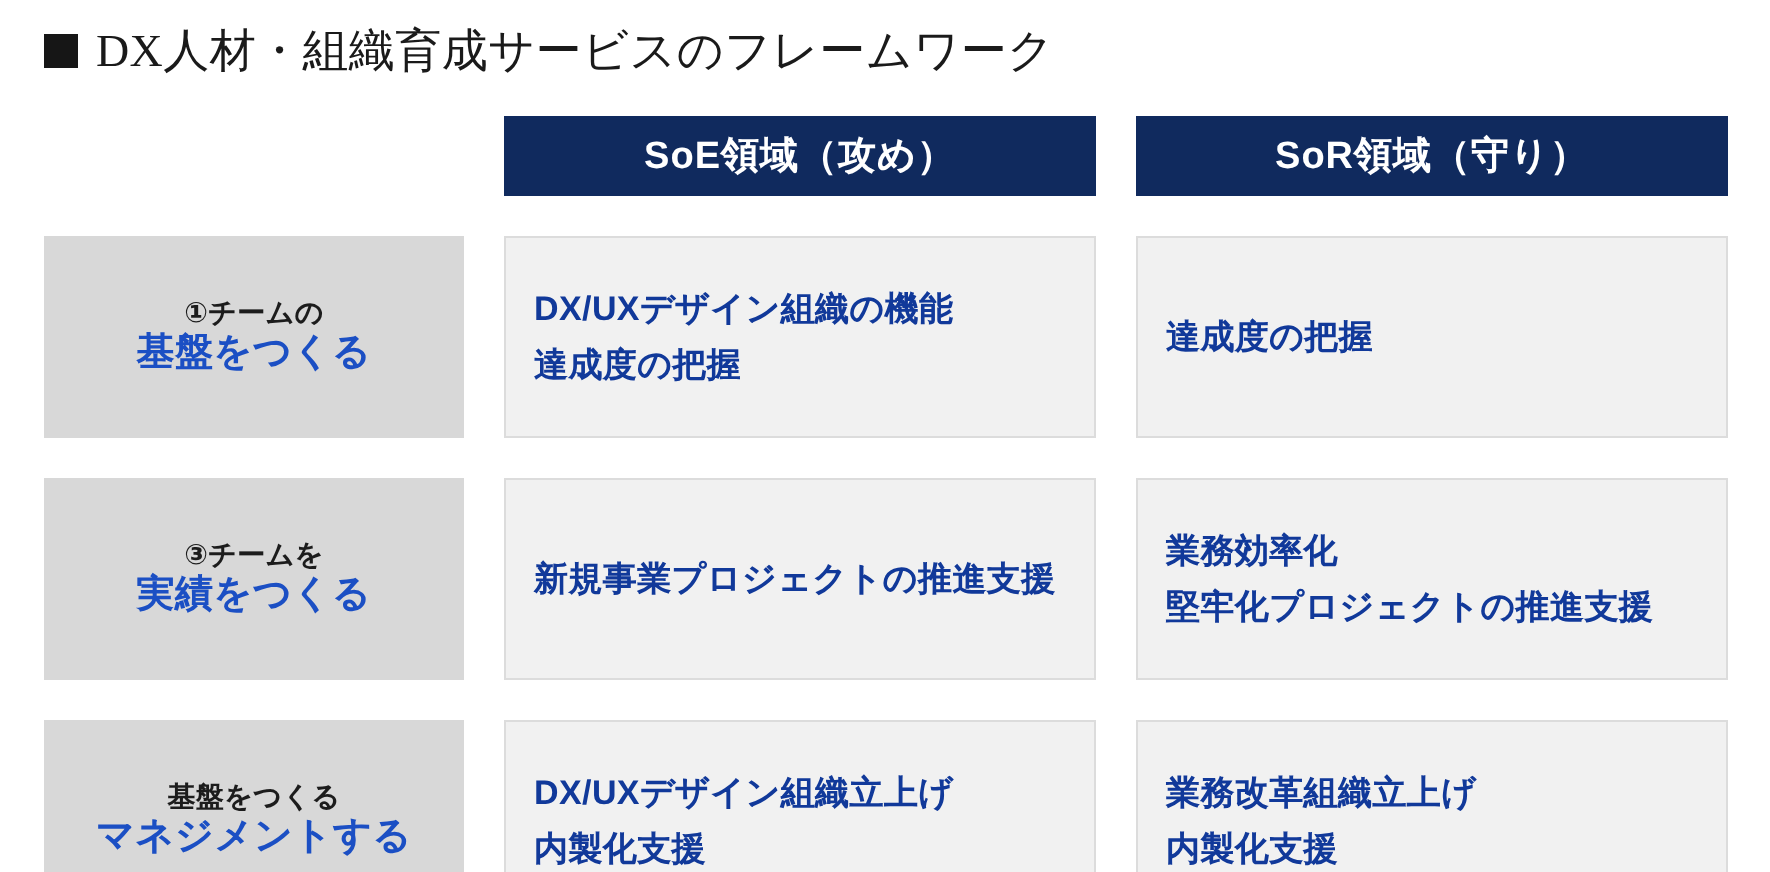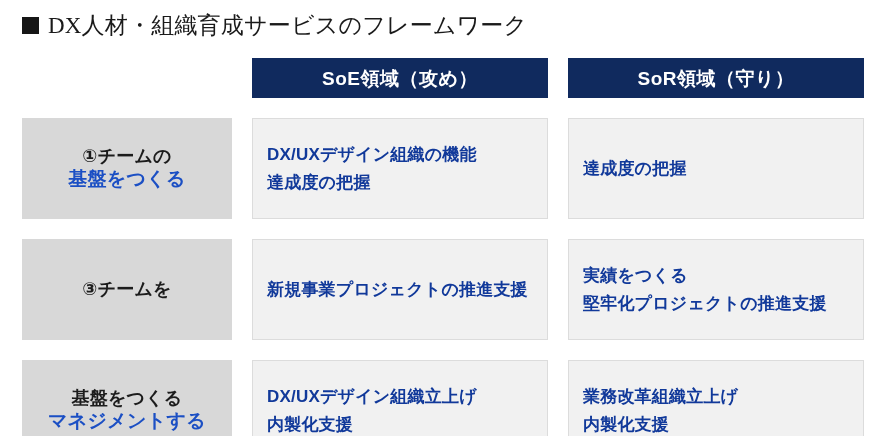--- a/index.html
+++ b/index.html
@@ -74,21 +74,21 @@
     background: #d8d8d8;
     display: flex;
     flex-direction: column;
     align-items: center;
     justify-content: center;
     gap: 2px;
     box-sizing: border-box;
     padding: 4px 6px;
   }
   .row-label-sub {
-    font-size: 18px;
+    font-size: 14px;
     font-weight: bold;
     color: #1c1c1c;
     line-height: 1.1;
     letter-spacing: 0.2px;
   }
   .row-label-main {
     font-size: 19px;
     font-weight: bold;
     color: #1b4fc4;
     line-height: 1.1;
@@ -136,26 +136,27 @@
   <div class="content-cell">
     <span class="content-line">DX/UXデザイン組織の機能</span>
     <span class="content-line">達成度の把握</span>
   </div>
   <div class="content-cell">
     <span class="content-line">達成度の把握</span>
   </div>
 
   <div class="row-label">
     <span class="row-label-sub">③チームを</span>
+    <span class="row-label-main">実績をつくる</span>
   </div>
   <div class="content-cell">
     <span class="content-line">新規事業プロジェクトの推進支援</span>
   </div>
   <div class="content-cell">
-    <span class="content-line">実績をつくる</span>
+    <span class="content-line">業務効率化</span>
     <span class="content-line">堅牢化プロジェクトの推進支援</span>
   </div>
 
   <div class="row-label">
     <span class="row-label-sub">基盤をつくる</span>
     <span class="row-label-main">マネジメントする</span>
   </div>
   <div class="content-cell">
     <span class="content-line">DX/UXデザイン組織立上げ</span>
     <span class="content-line">内製化支援</span>

